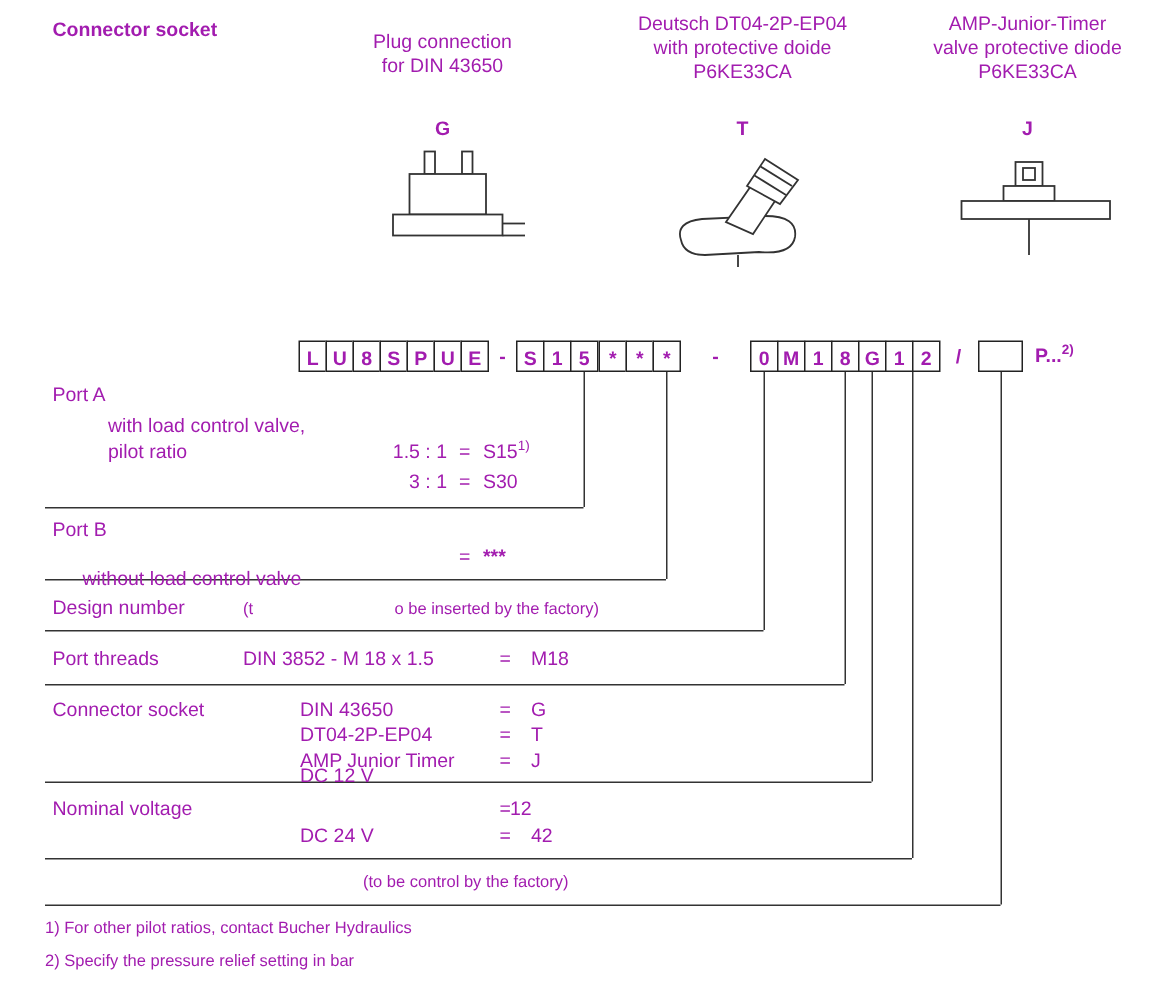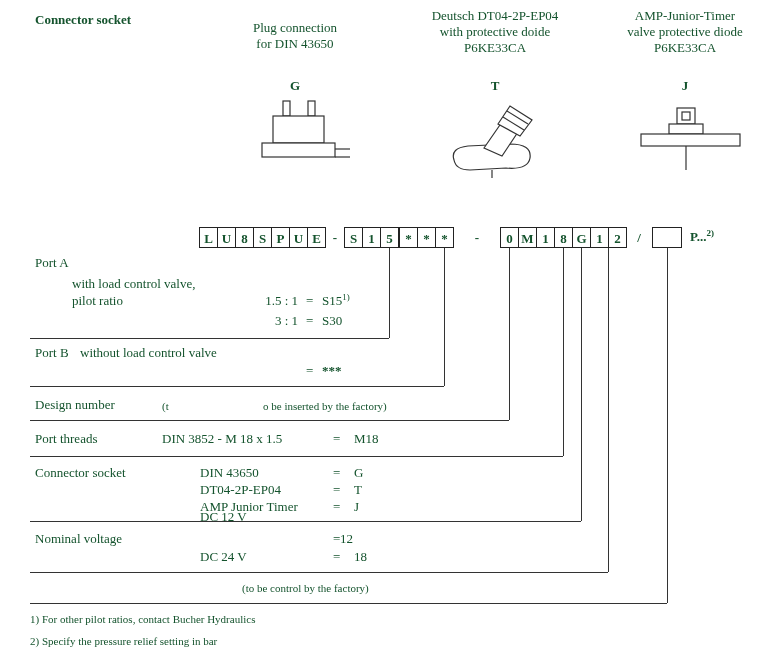--- a/index.html
+++ b/index.html
@@ -1,17 +1,17 @@
 <!DOCTYPE html>
 <html><head>
 <meta charset="utf-8">
 <style>
   html,body{margin:0;padding:0;background:#fff;}
   #canvas{position:relative;width:753px;height:657px;background:#fff;
-          font-family:Liberation Serif, serif;color:#14532d;font-size:13px;overflow:hidden;}
+          font-family:Liberation Sans, sans-serif;color:#a21caf;font-size:13px;overflow:hidden;}
   .abs{position:absolute;}
   .bold{font-weight:bold;}
   .center{text-align:center;}
   .small{font-size:11px;}
   .hdr{line-height:16px;}
   .cboxrow{position:absolute;display:flex;top:227px;}
   .cbox{width:19px;height:21px;border:1px solid #222;margin-right:-1px;text-align:center;
         line-height:21px;font-weight:bold;font-size:13px;background:#fff;box-sizing:border-box;}
   .blankbox{position:absolute;top:227px;width:30px;height:21px;border:1px solid #222;
         background:#fff;box-sizing:border-box;}
@@ -141,21 +141,21 @@
   <div class="eq" style="left:306px;top:293px;">=</div>
   <div class="abs" style="left:322px;top:293px;">
     <span>S15</span><sup>1)</sup>
   </div>
 
   <div class="abs" style="left:230px;top:313px;width:68px;text-align:right;">3 : 1</div>
   <div class="eq" style="left:306px;top:313px;">=</div>
   <div class="abs" style="left:322px;top:313px;">S30</div>
 
   <div class="abs" style="left:35px;top:345px;">Port B</div>
-  <div class="abs" style="left:55px;top:345px;margin-left:25px;">without load control valve</div>
+  <div class="abs" style="left:55px;top:378px;">without load control valve</div>
   <div class="eq" style="left:306px;top:363px;">=</div>
   <div class="abs bold" style="left:322px;top:363px;">***</div>
 
   <div class="abs" style="left:35px;top:397px;">Design number</div>
   <div class="abs small" style="left:162px;top:400px;">(t</div>
   <div class="abs small" style="left:263px;top:400px;">o be inserted by the factory)</div>
 
   <div class="abs" style="left:35px;top:431px;">Port threads</div>
   <div class="abs" style="left:162px;top:431px;">DIN 3852 - M 18 x 1.5</div>
   <div class="eq" style="left:333px;top:431px;">=</div>
@@ -171,20 +171,20 @@
   <div class="abs" style="left:200px;top:499px;">AMP Junior Timer</div>
   <div class="eq" style="left:333px;top:499px;">=</div>
   <div class="abs" style="left:354px;top:499px;">J</div>
 
   <div class="abs" style="left:35px;top:531px;text-align:center;">Nominal voltage</div>
   <div class="abs" style="left:200px;top:509px;">DC 12 V</div>
   <div class="eq" style="left:333px;top:531px;">=</div>
   <div class="abs" style="left:340px;top:531px;">12</div>
   <div class="abs" style="left:200px;top:549px;">DC 24 V</div>
   <div class="eq" style="left:333px;top:549px;">=</div>
-  <div class="abs" style="left:354px;top:549px;">18</div>
+  <div class="abs" style="left:354px;top:549px;">42</div>
 
   <div class="abs small" style="left:242px;top:582px;">(to be control by the factory)</div>
 
   <div class="abs small" style="left:30px;top:613px;">1) For other pilot ratios, contact Bucher Hydraulics</div>
   <div class="abs small" style="left:30px;top:635px;">2) Specify the pressure relief setting in bar</div>
 
 </div>
 
 </body></html>

